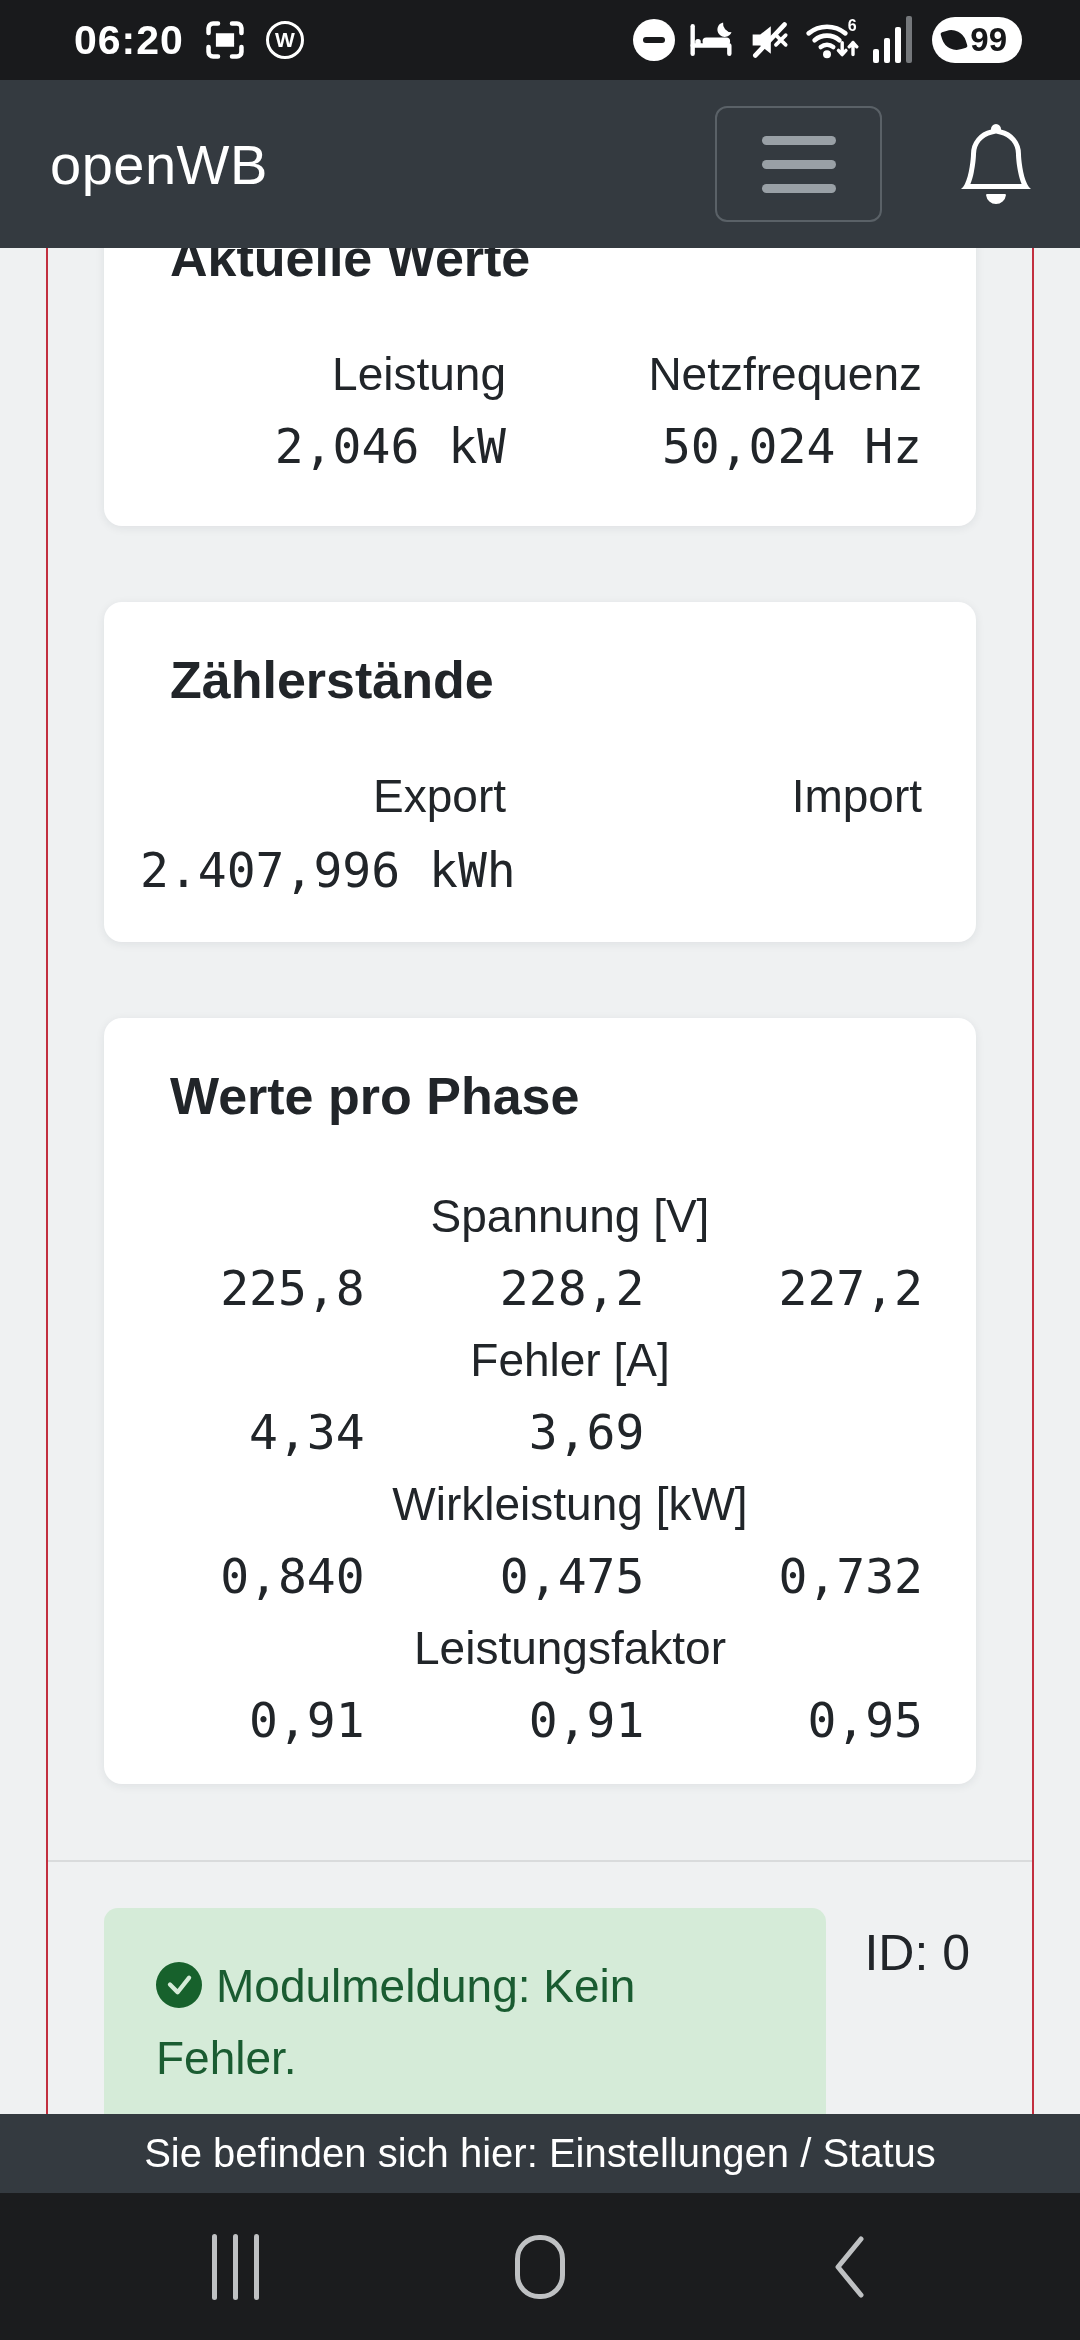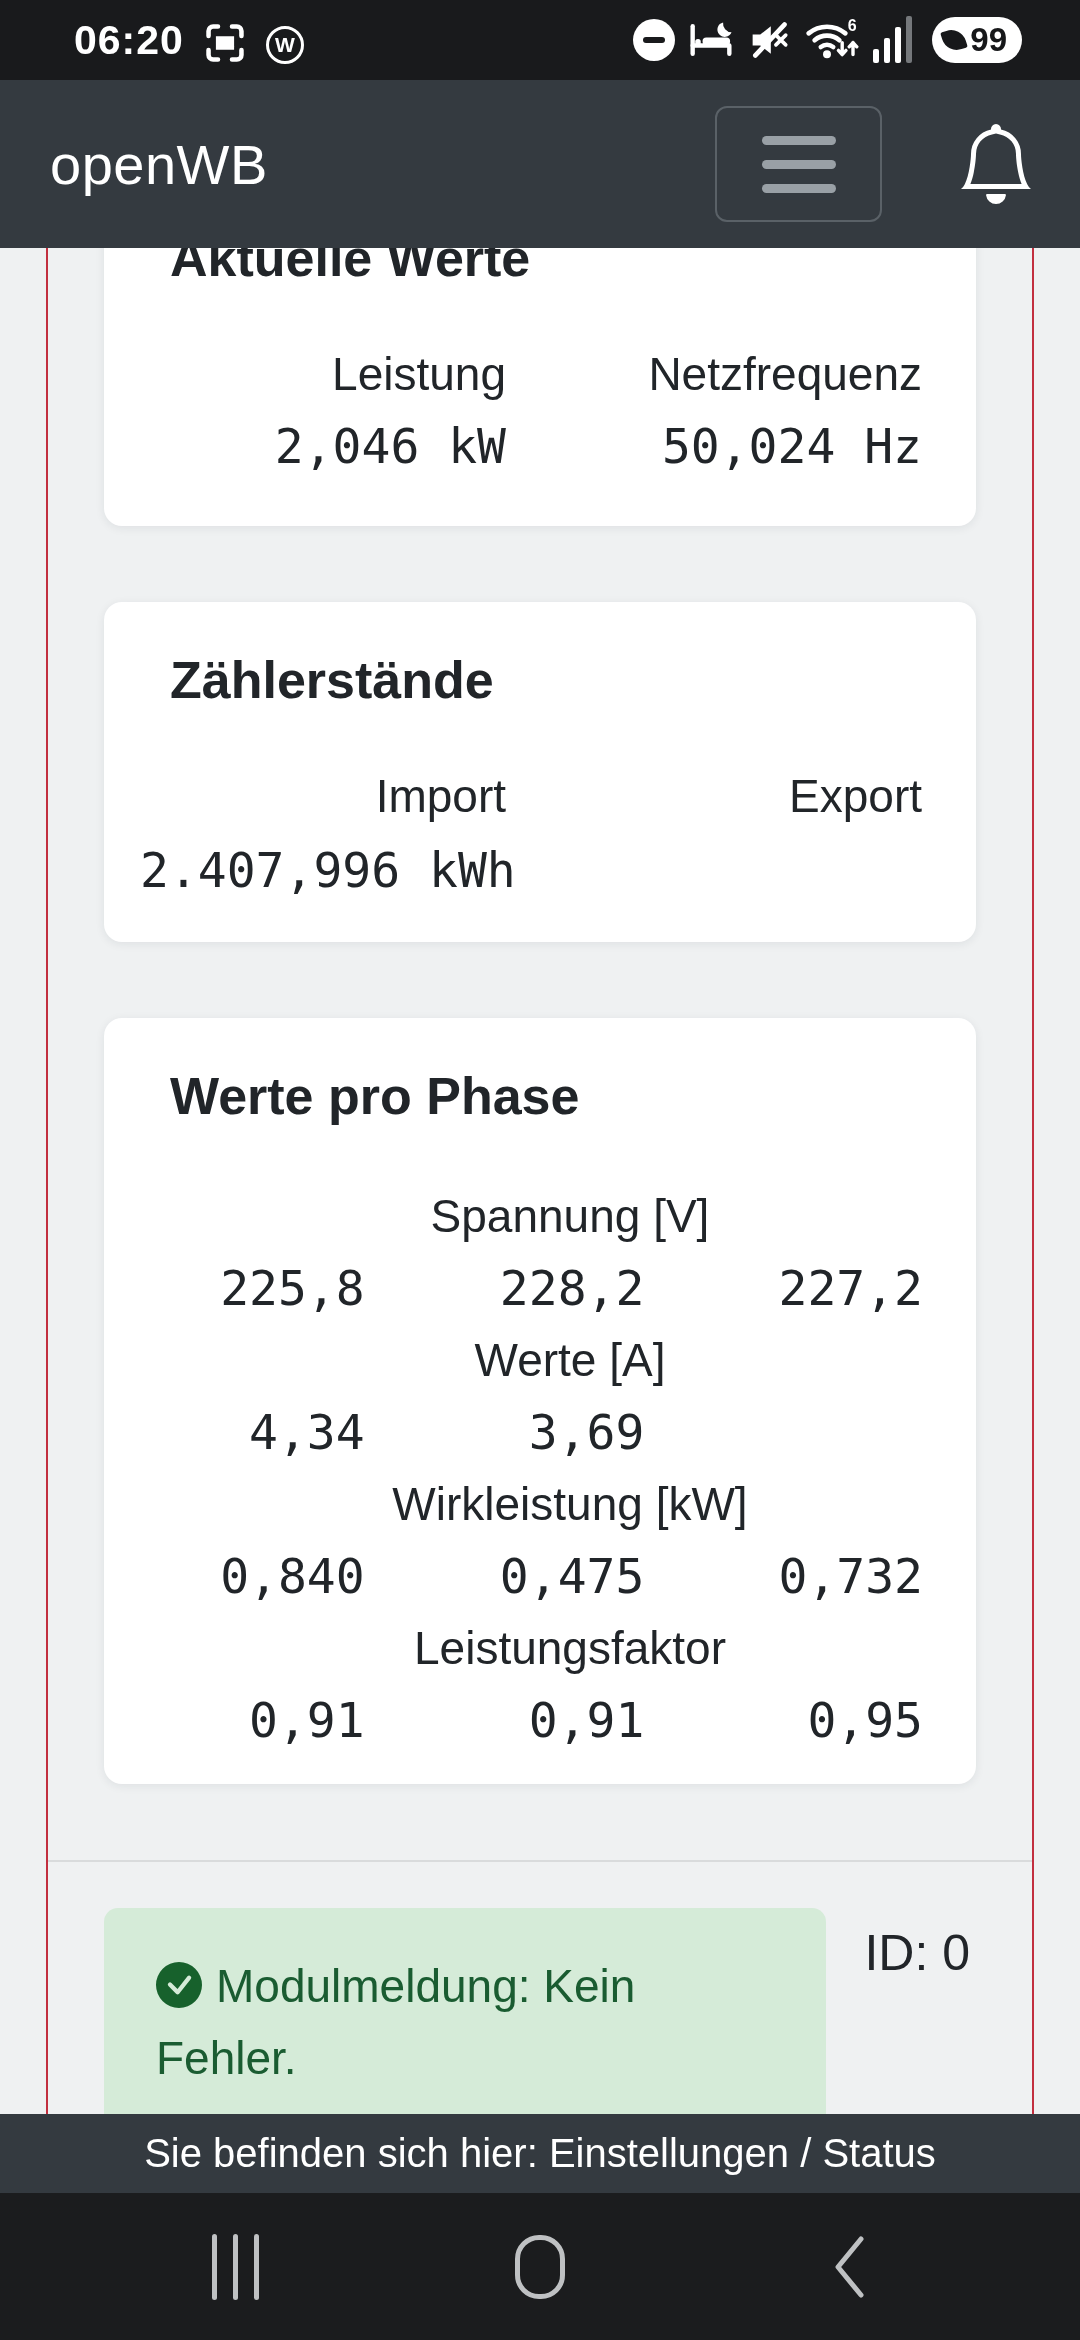--- a/index.html
+++ b/index.html
@@ -9,21 +9,21 @@
   }
   *{box-sizing:border-box;margin:0;padding:0}
   html,body{width:1080px;height:2340px;overflow:hidden}
   body{
     font-family:"Liberation Sans",sans-serif;background:#000;color:var(--text-dark);
     display:flex;flex-direction:column;
   }
   
   .statusbar{height:80px;background:#191a1c;display:flex;align-items:center;
     padding:0 58px 0 74px;color:#fff;flex:0 0 auto}
-  .sb-left{display:flex;align-items:flex-end;gap:20px}
+  .sb-left{display:flex;align-items:center;gap:20px}
   .sb-time{font-size:41px;font-weight:700;letter-spacing:1px}
   .icon-capture{width:42px;height:42px;display:inline-block}
   .icon-vw{width:38px;height:38px;border:3px solid #fff;border-radius:50%;
     display:inline-flex;align-items:center;justify-content:center;
     font-size:21px;font-weight:700}
   .icon-vw::after{content:"W"}
   .sb-right{margin-left:auto;display:flex;align-items:center;gap:14px}
   .icon-dnd{width:42px;height:42px;border-radius:50%;background:#fff;
     display:inline-flex;align-items:center;justify-content:center}
   .icon-dnd::after{content:"";width:22px;height:6px;border-radius:3px;background:#191a1c}
@@ -190,37 +190,37 @@
         <div class="cell">
           <div class="lbl">Netzfrequenz</div>
           <div class="val">50,024 Hz</div>
         </div>
       </div>
     </section>
 
     <section class="card card-zaehler">
       <h2>Zählerstände</h2>
       <div class="two-col">
+        <div class="cell hd">Export</div>
         <div class="cell hd">Import</div>
-        <div class="cell hd">Export</div>
       </div>
       <div class="valrow">2.407,996 kWh</div>
     </section>
 
     <section class="card card-phasen">
       <h2>Werte pro Phase</h2>
 
       <div class="phead">Spannung [V]</div>
       <div class="pvals">
         <div class="cell">225,8</div>
         <div class="cell">228,2</div>
         <div class="cell">227,2</div>
       </div>
 
-      <div class="phead">Werte [A]</div>
+      <div class="phead">Fehler [A]</div>
       <div class="pvals">
         <div class="cell">4,34</div>
         <div class="cell">3,69</div>
       </div>
 
       <div class="phead">Wirkleistung [kW]</div>
       <div class="pvals">
         <div class="cell">0,840</div>
         <div class="cell">0,475</div>
         <div class="cell">0,732</div>

